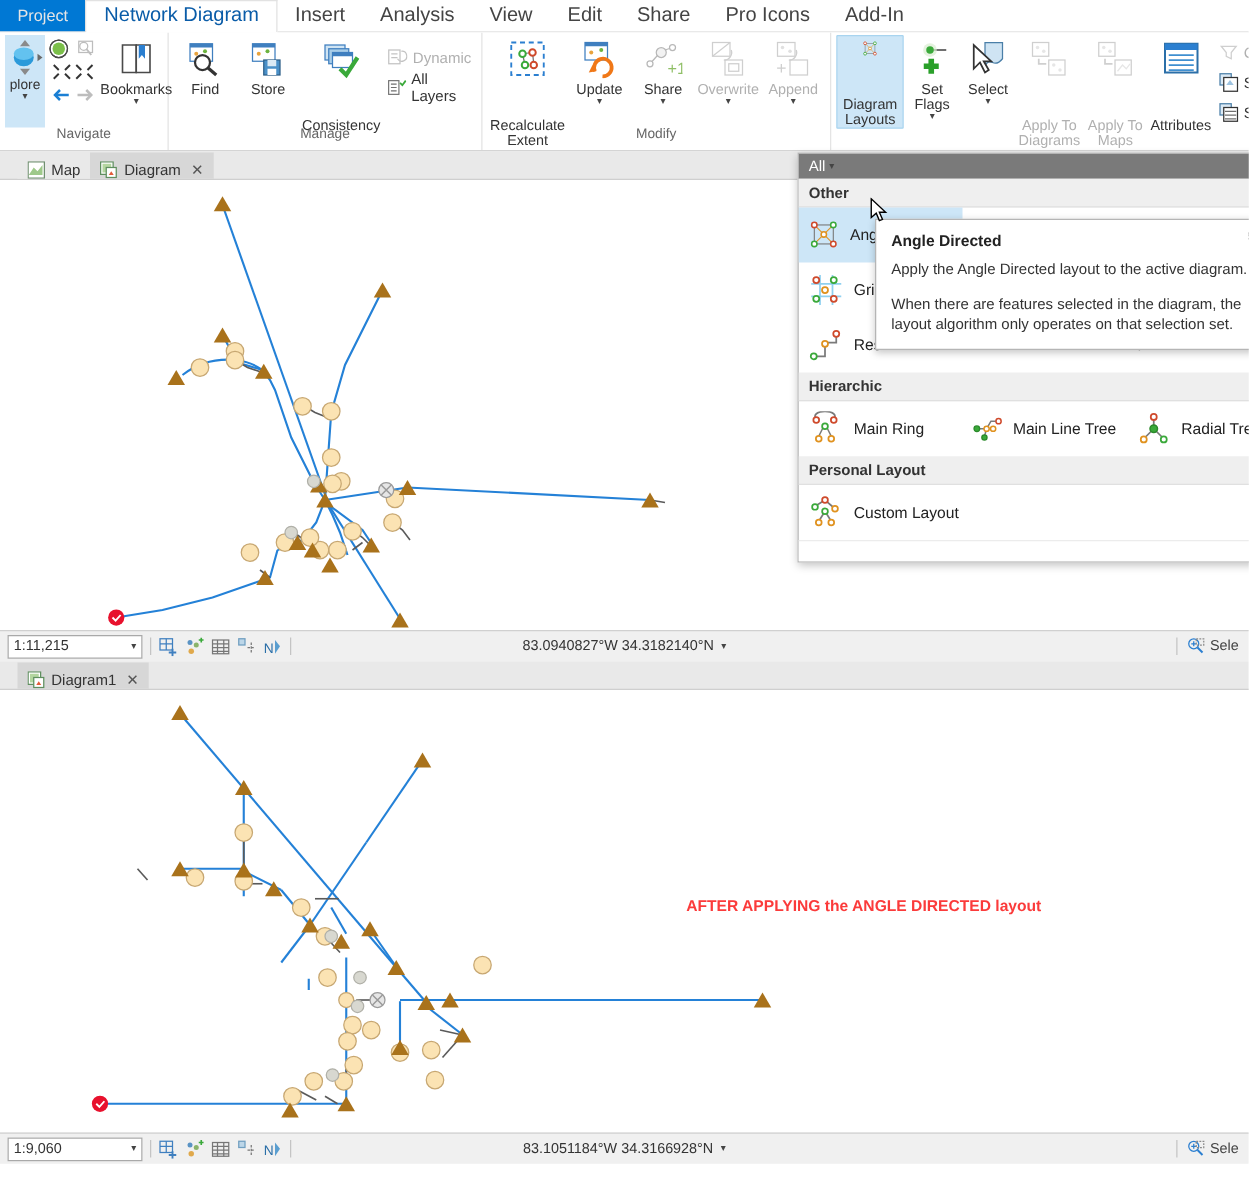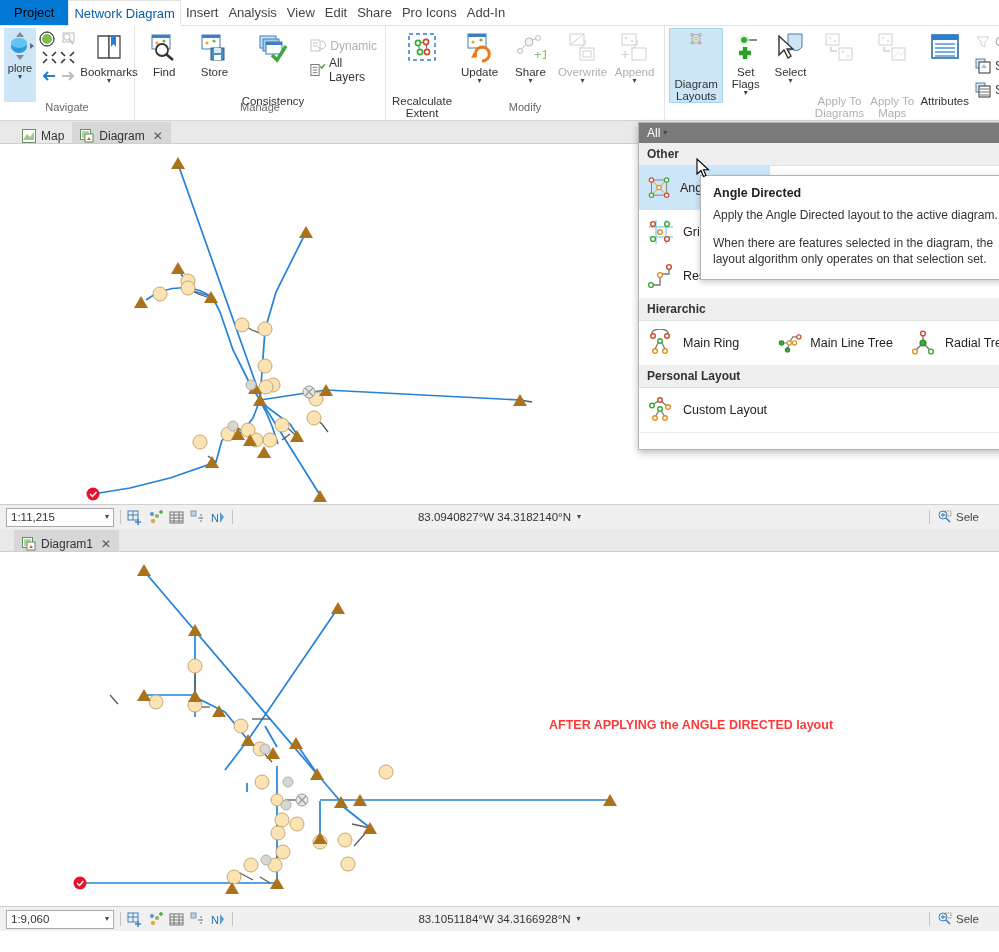--- a/index.html
+++ b/index.html
@@ -6,22 +6,22 @@
   body{
     width:999px;height:952px;overflow:hidden;
     font-family:"Liberation Sans","DejaVu Sans",sans-serif;
     font-size:12px;color:#333;background:#fff;
     -webkit-font-smoothing:antialiased;
   }
   .app{position:relative;width:999px;height:952px;overflow:hidden;background:#fff;}
 
   
   .tabstrip{height:25px;background:#fff;display:flex;align-items:stretch;border-bottom:1px solid #e2e2e2;position:relative;}
-  .tab-project{background:#0078d4;color:#000000;display:flex;align-items:center;padding:0 14px;font-size:13px;}
-  .tab{display:flex;align-items:center;padding:0 5px;font-size:13px;color:#1b6ec2;white-space:nowrap;}
+  .tab-project{background:#0078d4;color:#e5e5e5;display:flex;align-items:center;padding:0 14px;font-size:13px;}
+  .tab{display:flex;align-items:center;padding:0 14px;font-size:16px;color:#1b6ec2;white-space:nowrap;}
   .tab.active{color:#0a5ca8;border:1px solid #e2e2e2;border-bottom:1px solid #fff;background:#fff;position:relative;top:0;margin-bottom:-1px;}
   .tab.plain{color:#444;}
 
   
   .ribbon{height:94px;background:#fff;border-bottom:1px solid #d4d4d4;display:flex;align-items:stretch;position:relative;overflow:hidden;}
   .rgroup{display:flex;flex-direction:column;justify-content:space-between;border-right:1px solid #e4e4e4;padding:2px 4px 0 4px;position:relative;}
   .rgroup-body{display:flex;align-items:flex-start;height:72px;}
   .rgroup-title{text-align:center;font-size:11px;color:#666;padding-bottom:7px;}
   .bigbtn{display:flex;flex-direction:column;align-items:center;justify-content:flex-start;width:54px;padding:3px 2px 0 2px;cursor:default;}
   .bigbtn .lbl{font-size:11.5px;color:#333;text-align:center;line-height:12px;margin-top:3px;}
@@ -66,21 +66,21 @@
   .vtab.active{background:#d7d7d7;}
   .vtab .x{color:#555;font-size:12px;margin-left:3px;}
   .canvas{background:#fff;position:relative;overflow:hidden;padding-left:20px;}
 
   
   .statusbar{height:24px;background:#f0f0f0;border-top:1px solid #d0d0d0;display:flex;align-items:center;position:relative;font-size:11.5px;color:#333;}
   .scalebox{display:flex;align-items:center;justify-content:space-between;width:98px;height:17px;margin-left:6px;border:1px solid #a9a9a9;background:#fff;padding:0 4px;font-size:11.5px;}
   .sb-sep{width:1px;height:14px;background:#c4c4c4;margin:0 6px;}
   .sb-icons{display:flex;align-items:center;gap:6px;}
   .coords{position:absolute;left:0;right:0;text-align:center;font-size:11.5px;color:#333;display:flex;align-items:center;justify-content:center;gap:6px;}
-  .sb-right{position:absolute;right:20px;display:flex;align-items:center;gap:4px;color:#444;font-size:11.5px;}
+  .sb-right{position:absolute;right:8px;display:flex;align-items:center;gap:4px;color:#444;font-size:11.5px;}
 
   .annot{position:absolute;font-weight:bold;color:#fb3b3b;font-size:12.5px;white-space:nowrap;}
   svg{display:block;}
 </style>
 </head>
 <body>
 
 <div class="app">
 
   <div class="tabstrip">

